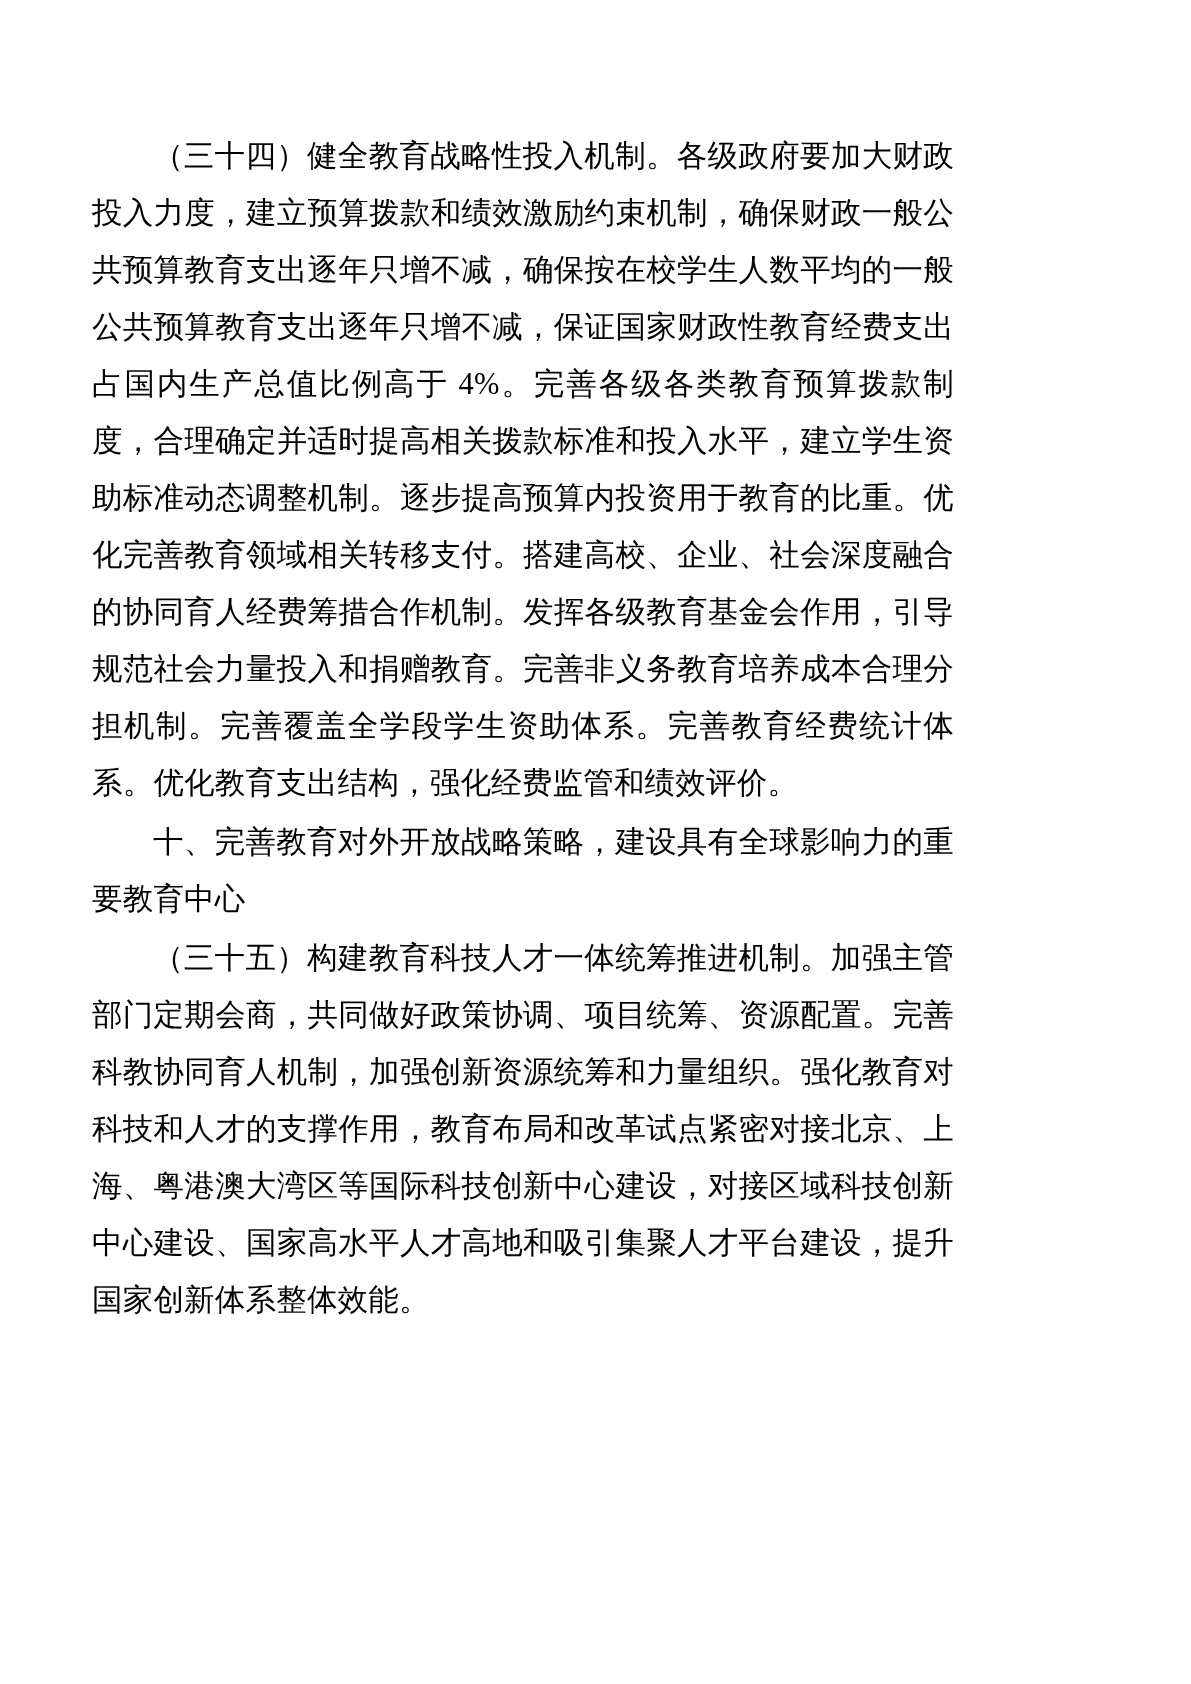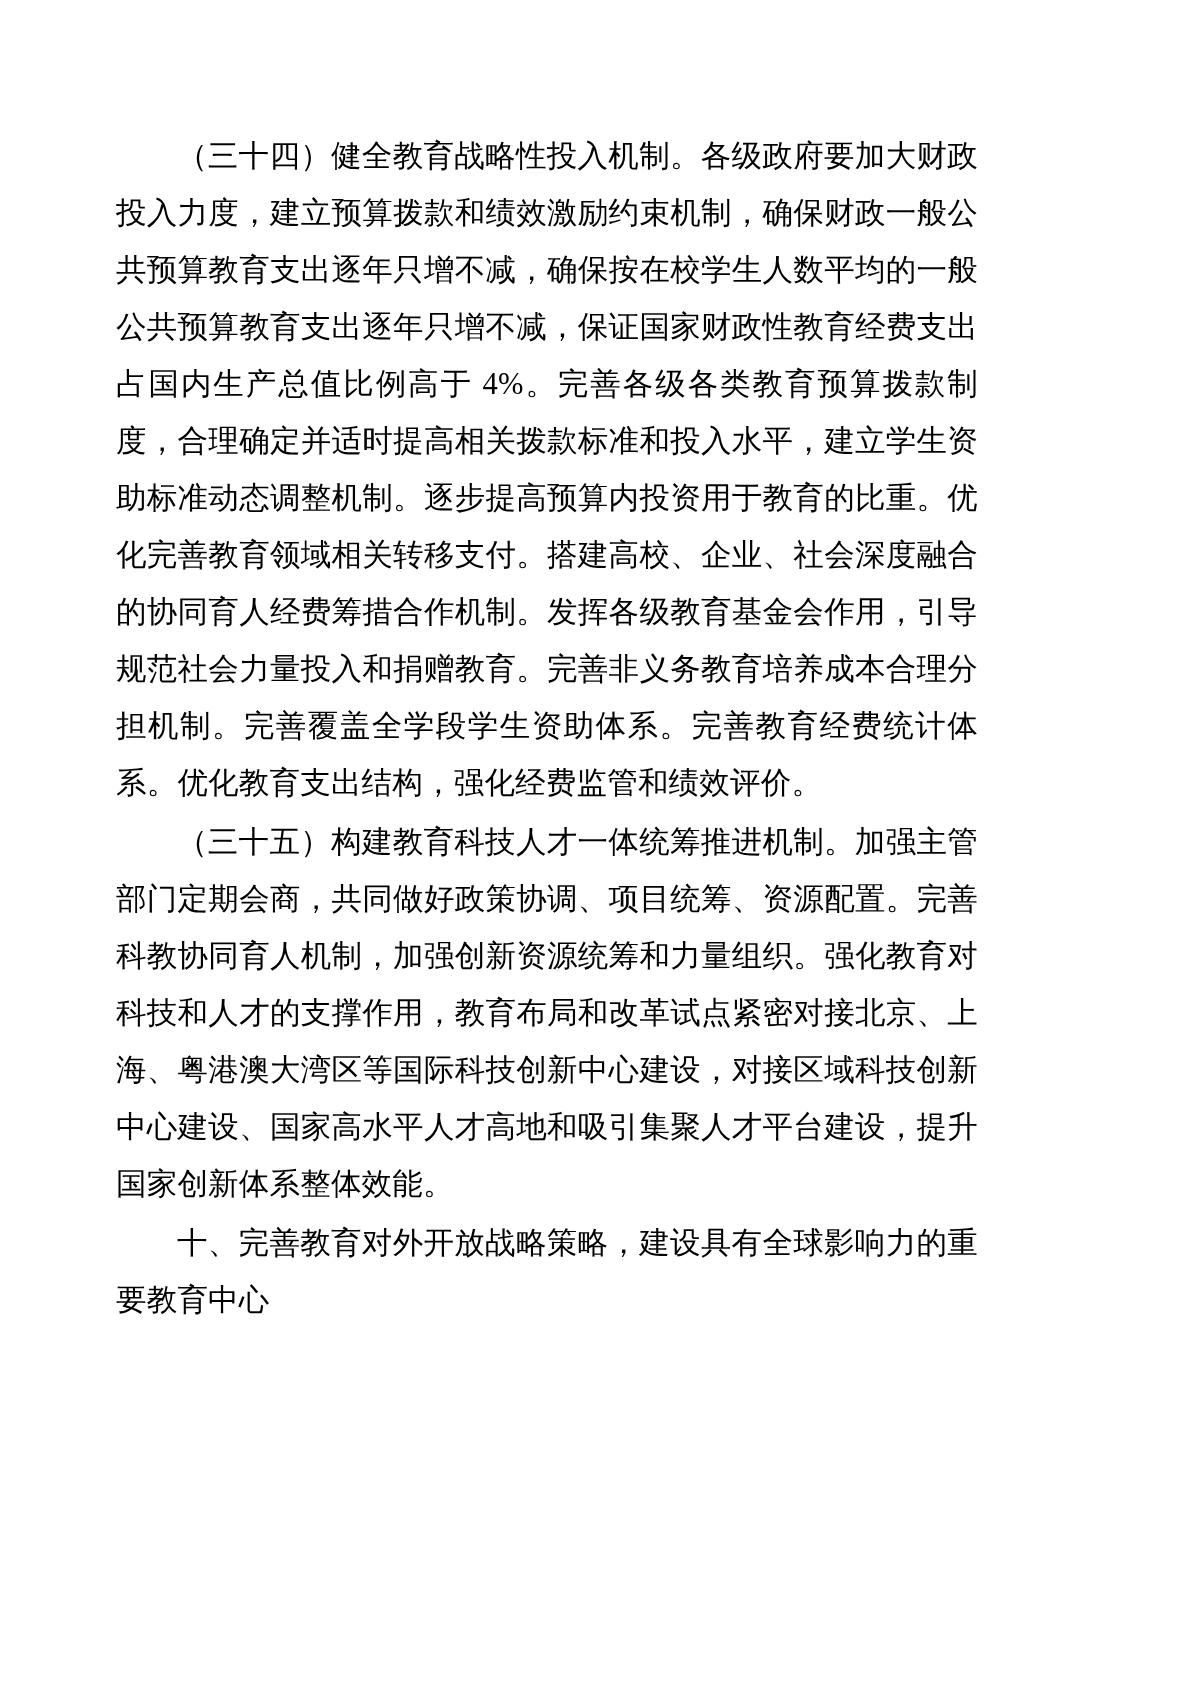--- a/index.html
+++ b/index.html
@@ -6,21 +6,21 @@
     margin: 0;
     padding: 0;
     background: #ffffff;
   }
   .page {
     width: 1191px;
     height: 1684px;
     background: #ffffff;
     position: relative;
     box-sizing: border-box;
-    padding: 128px 160px 60px 116px;
+    padding: 128px 160px 60px 92px;
     font-family: "Liberation Serif", "DejaVu Serif", serif;
     overflow: hidden;
   }
   .doc-body {
     width: 862px;
   }
   p.para {
     margin: 0 0 2px 0;
     font-size: 30.5px;
     line-height: 57px;
@@ -34,16 +34,16 @@
   p.para.tight {
     margin-bottom: 0;
   }
 </style>
 </head>
 <body>
 
 <div class="page">
   <div class="doc-body">
     <p class="para">（三十四）健全教育战略性投入机制。各级政府要加大财政投入力度，建立预算拨款和绩效激励约束机制，确保财政一般公共预算教育支出逐年只增不减，确保按在校学生人数平均的一般公共预算教育支出逐年只增不减，保证国家财政性教育经费支出占国内生产总值比例高于 4%。完善各级各类教育预算拨款制度，合理确定并适时提高相关拨款标准和投入水平，建立学生资助标准动态调整机制。逐步提高预算内投资用于教育的比重。优化完善教育领域相关转移支付。搭建高校、企业、社会深度融合的协同育人经费筹措合作机制。发挥各级教育基金会作用，引导规范社会力量投入和捐赠教育。完善非义务教育培养成本合理分担机制。完善覆盖全学段学生资助体系。完善教育经费统计体系。优化教育支出结构，强化经费监管和绩效评价。</p>
+    <p class="para">十、完善教育对外开放战略策略，建设具有全球影响力的重要教育中心</p>
     <p class="para">（三十五）构建教育科技人才一体统筹推进机制。加强主管部门定期会商，共同做好政策协调、项目统筹、资源配置。完善科教协同育人机制，加强创新资源统筹和力量组织。强化教育对科技和人才的支撑作用，教育布局和改革试点紧密对接北京、上海、粤港澳大湾区等国际科技创新中心建设，对接区域科技创新中心建设、国家高水平人才高地和吸引集聚人才平台建设，提升国家创新体系整体效能。</p>
-    <p class="para">十、完善教育对外开放战略策略，建设具有全球影响力的重要教育中心</p>
   </div>
 </div>
 
 </body></html>

